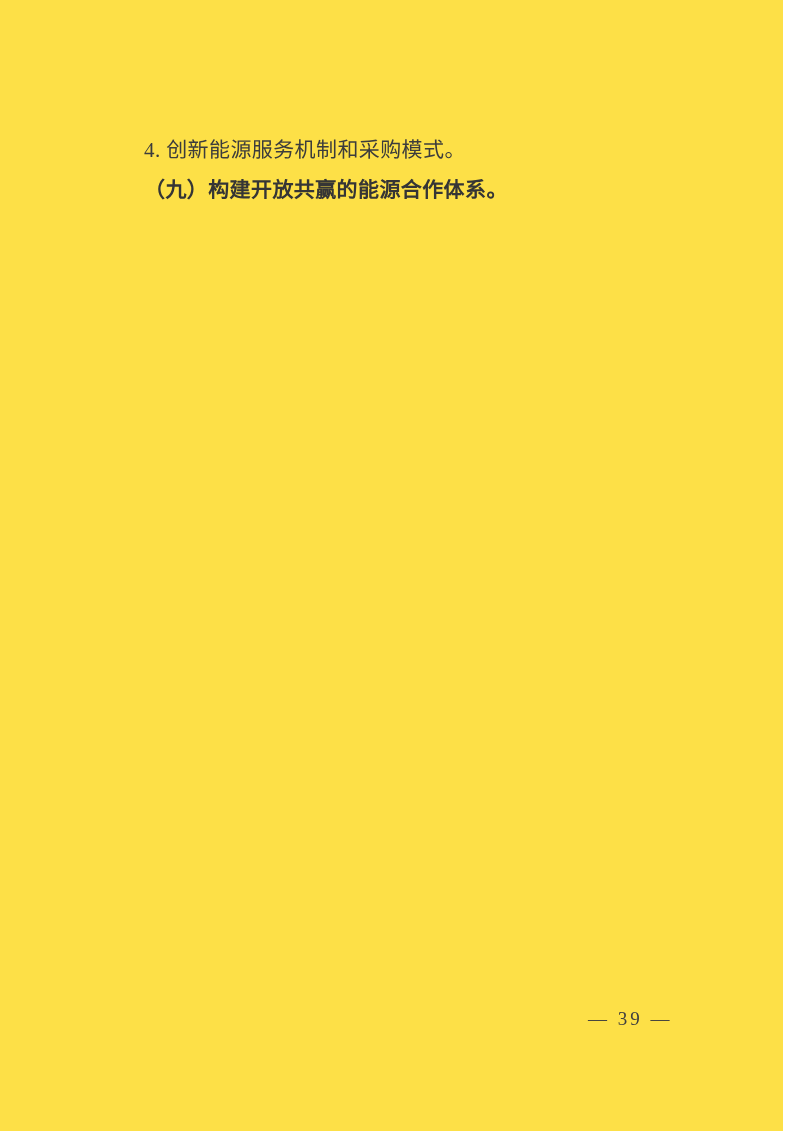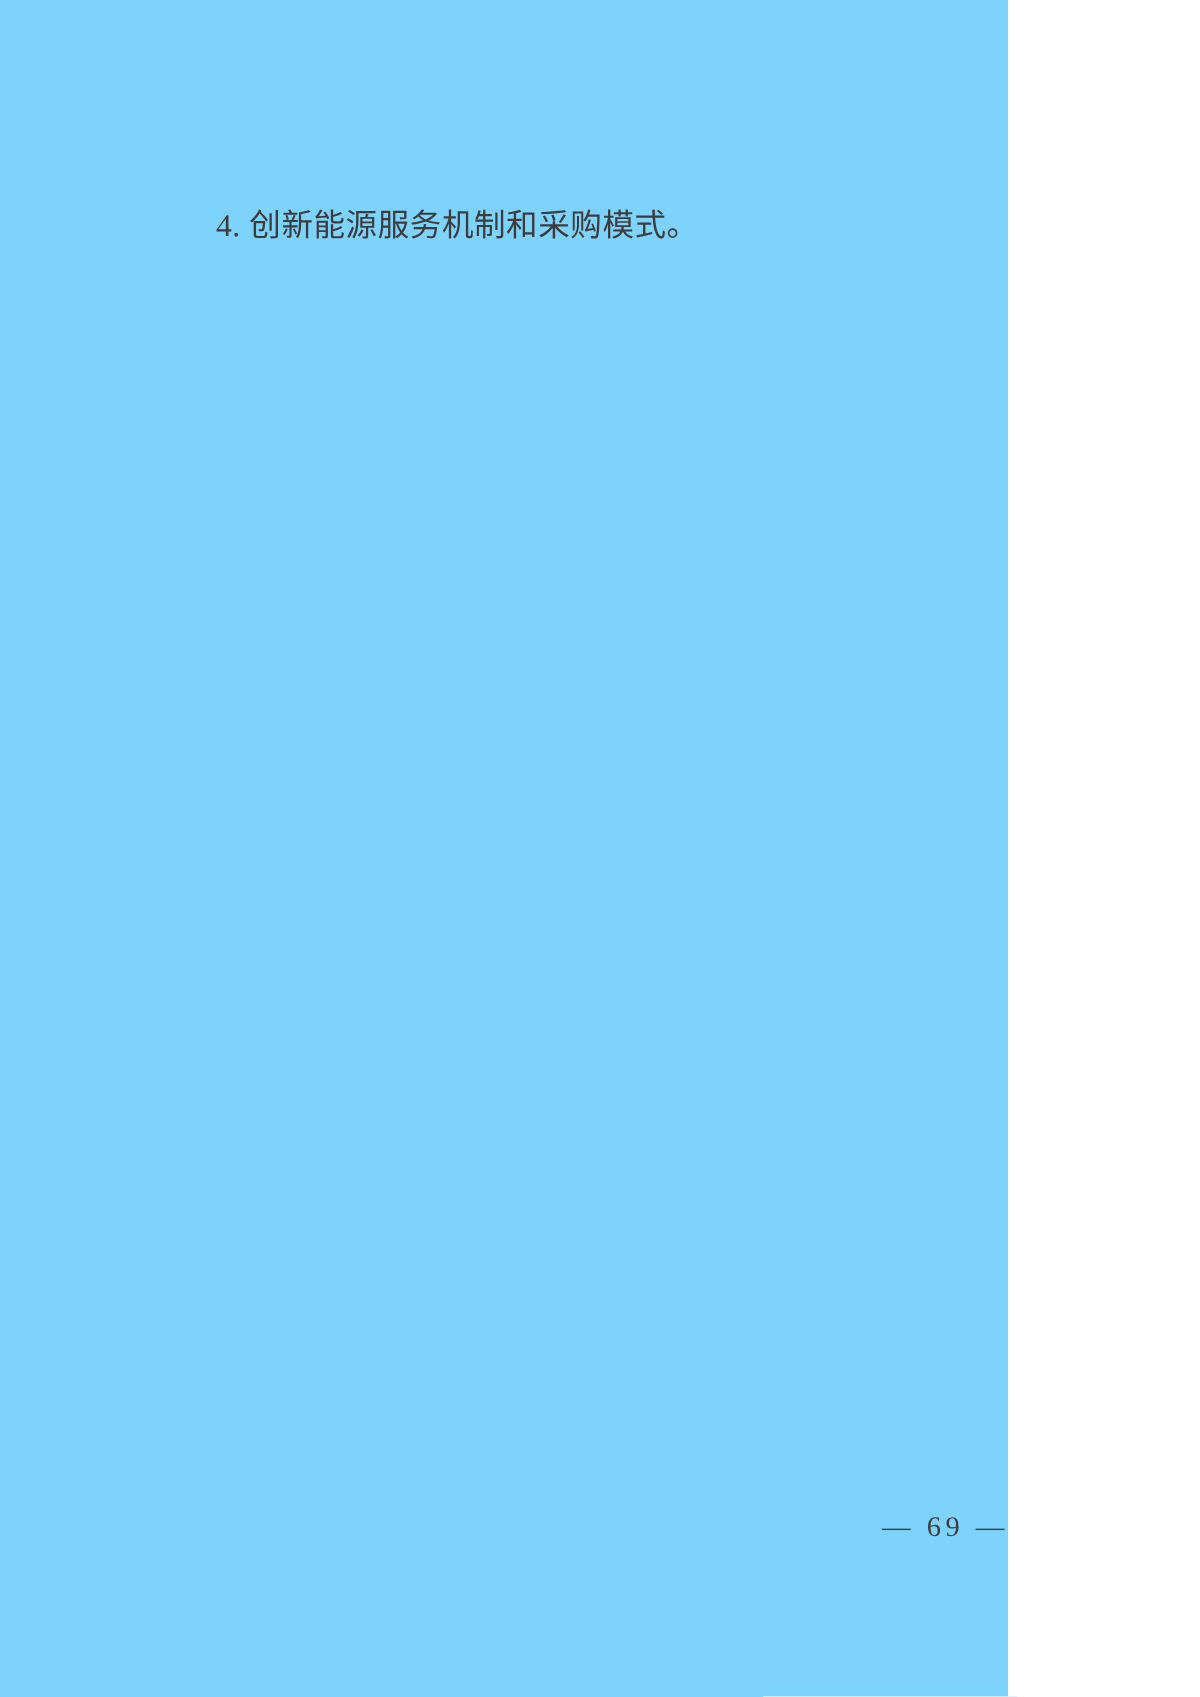--- a/index.html
+++ b/index.html
@@ -2,23 +2,23 @@
 <html lang="zh-CN"><head>
 <meta charset="utf-8">
 <style>
   html, body {
     margin: 0;
     padding: 0;
     background: #ffffff;
   }
   .page {
     position: relative;
-    width: 672px;
+    width: 783px;
     height: 1131px;
-    background: #7dd3fc;
+    background: #fde047;
     overflow: hidden;
     font-family: "Liberation Serif", "DejaVu Serif", serif;
   }
   .content {
     position: absolute;
     left: 102px;
     top: 131px;
     width: 597px;
     font-size: 21px;
     line-height: 39.5px;
@@ -46,16 +46,17 @@
     color: #3f3f3f;
     white-space: pre;
   }
 </style>
 </head>
 <body>
 
 <div class="page">
   <div class="content">
     <p class="item">4. 创新能源服务机制和采购模式。</p>
+    <p class="heading">（九）构建开放共赢的能源合作体系。</p>
   </div>
 
-  <div class="page-number">— 69 —</div>
+  <div class="page-number">— 39 —</div>
 </div>
 
 </body></html>

